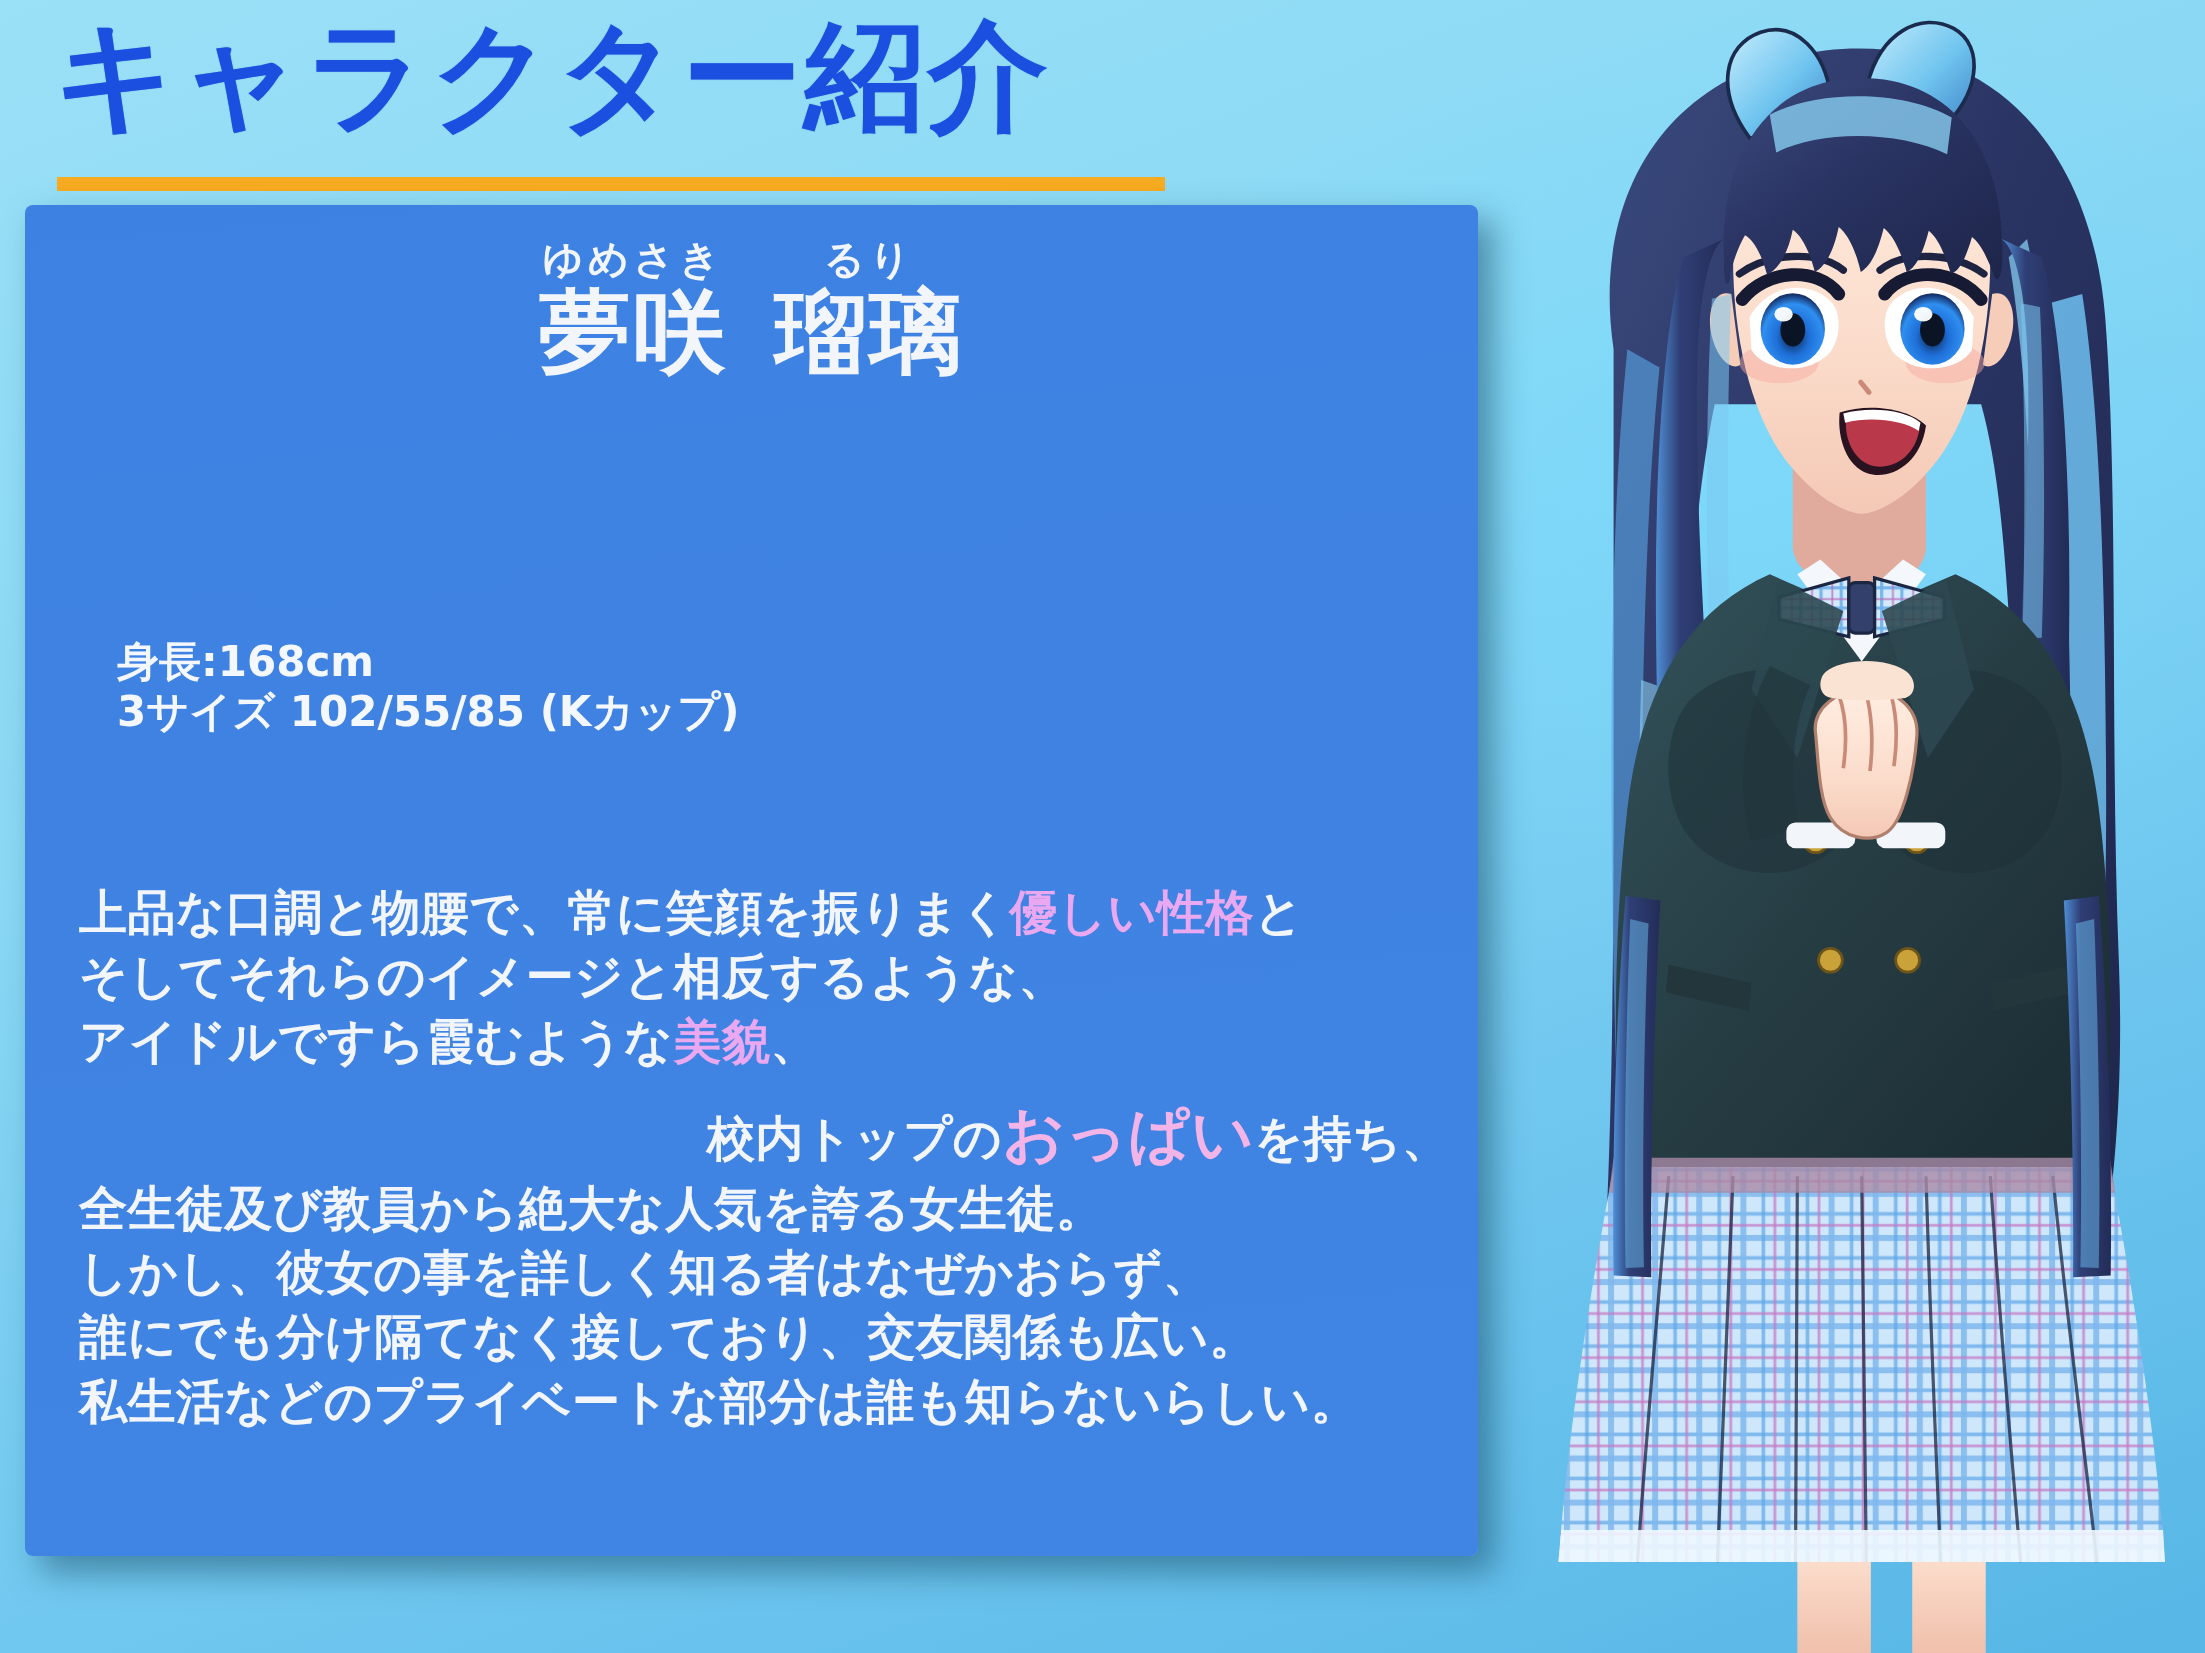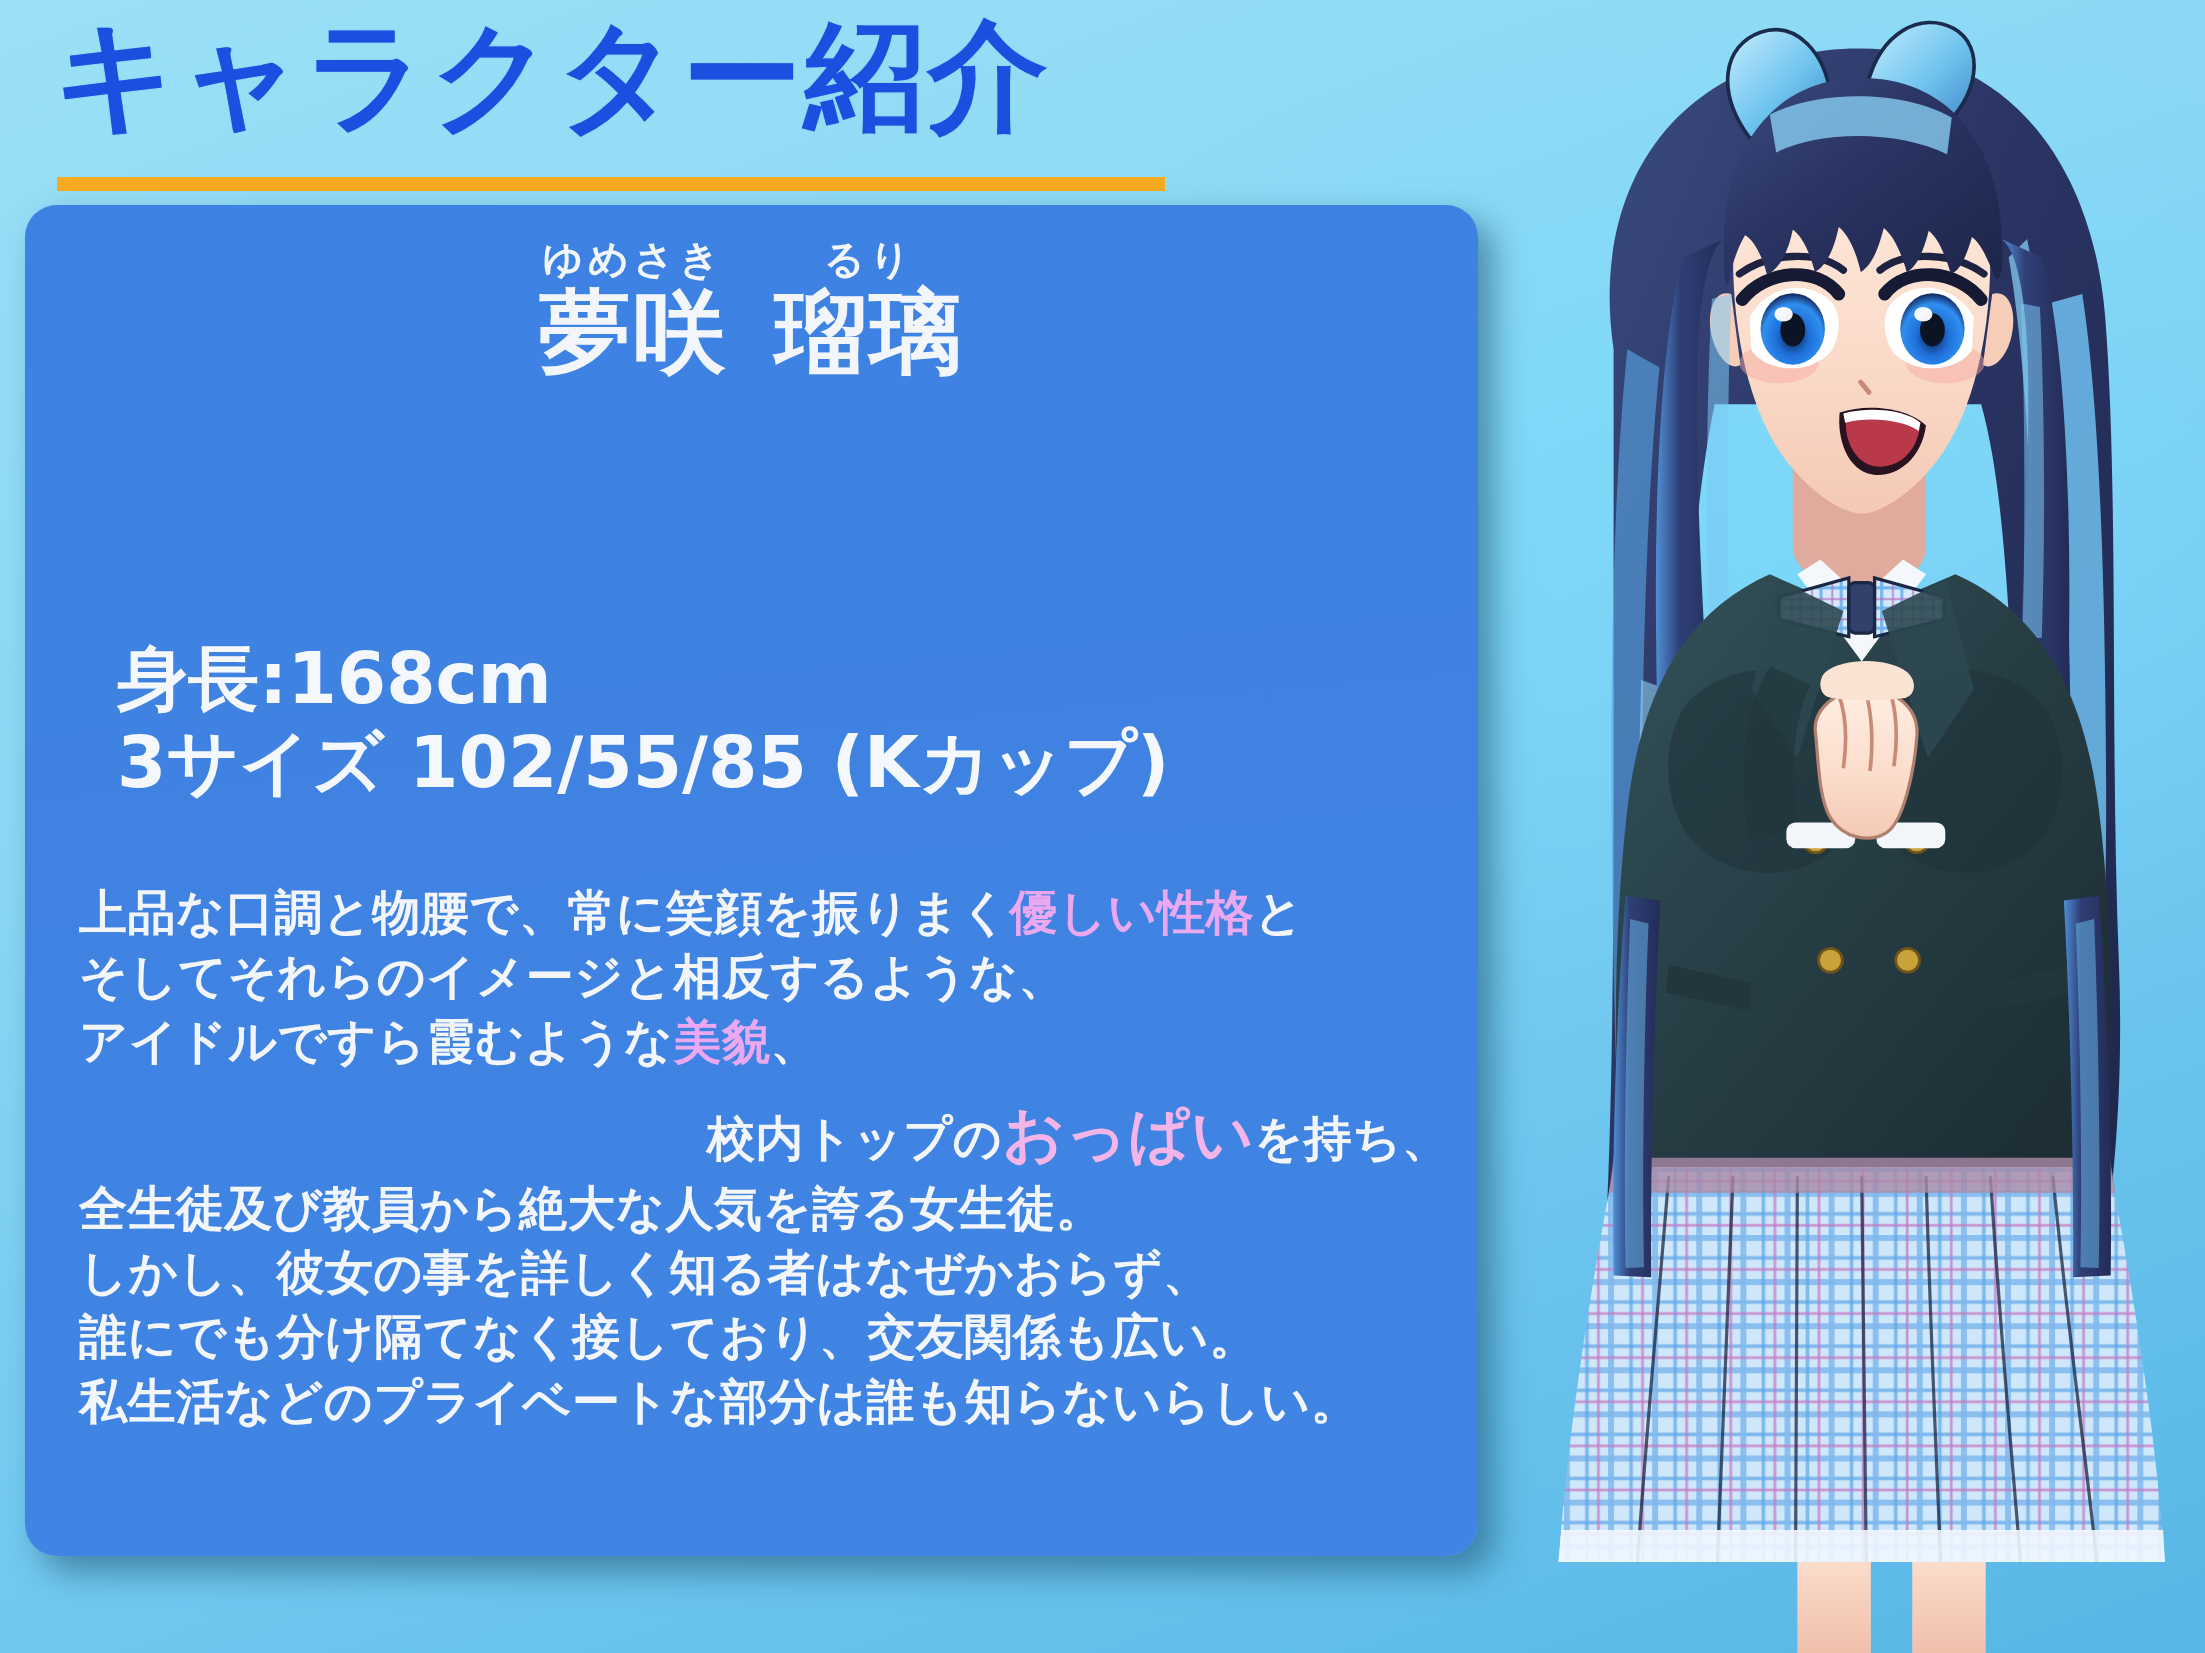--- a/index.html
+++ b/index.html
@@ -54,21 +54,21 @@
   }
 
   
   .panel {
     position: absolute;
     left: 25px;
     top: 205px;
     width: 1453px;
     height: 1351px;
     background: linear-gradient(175deg, #3d82e3 0%, #3f82e2 40%, #4085e4 100%);
-    border-radius: 32px;
+    border-radius: 8px;
     box-shadow: 15.6px 15.6px 32px rgba(20,70,95,.50);
   }
 
   .panel-inner {
     position: absolute;
     inset: 0;
     padding: 0;
   }
 
   
@@ -106,21 +106,21 @@
 
   
   .stats {
     position: absolute;
     left: 92px;
     top: 432px;
     color: #f4f8fc;
     font-weight: 700;
     line-height: 1.18;
   }
-  .stat-line { font-size: 71px; white-space: nowrap; }
+  .stat-line { font-size: 42px; white-space: nowrap; }
 
   
   .desc {
     position: absolute;
     left: 54px;
     top: 679px;
     right: 27.6px;
     color: #f2f6fb;
     font-weight: 700;
     font-family: Liberation Mono, monospace;

